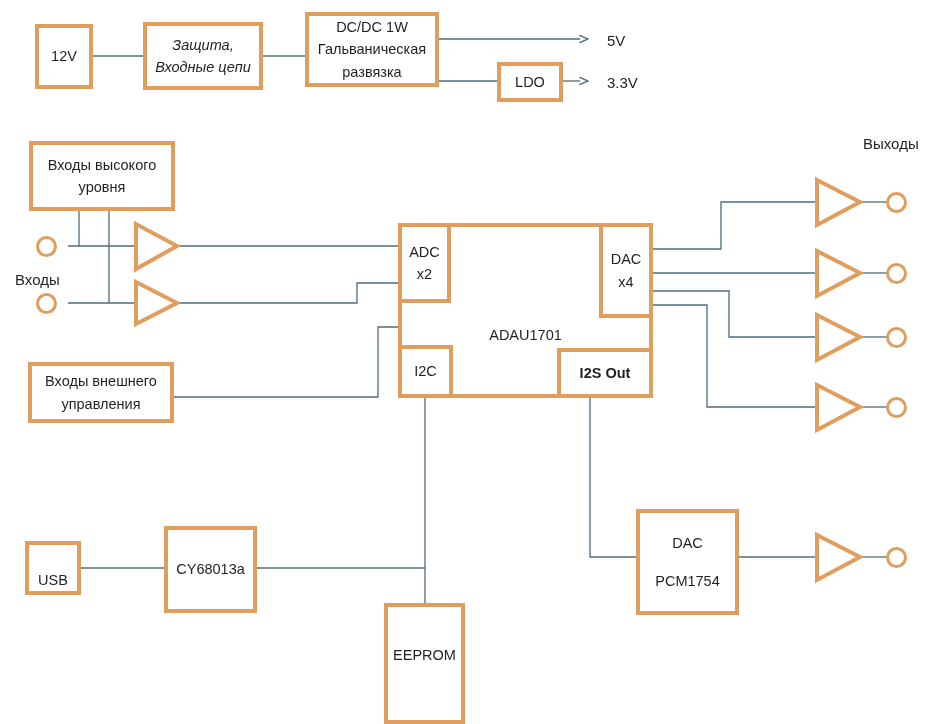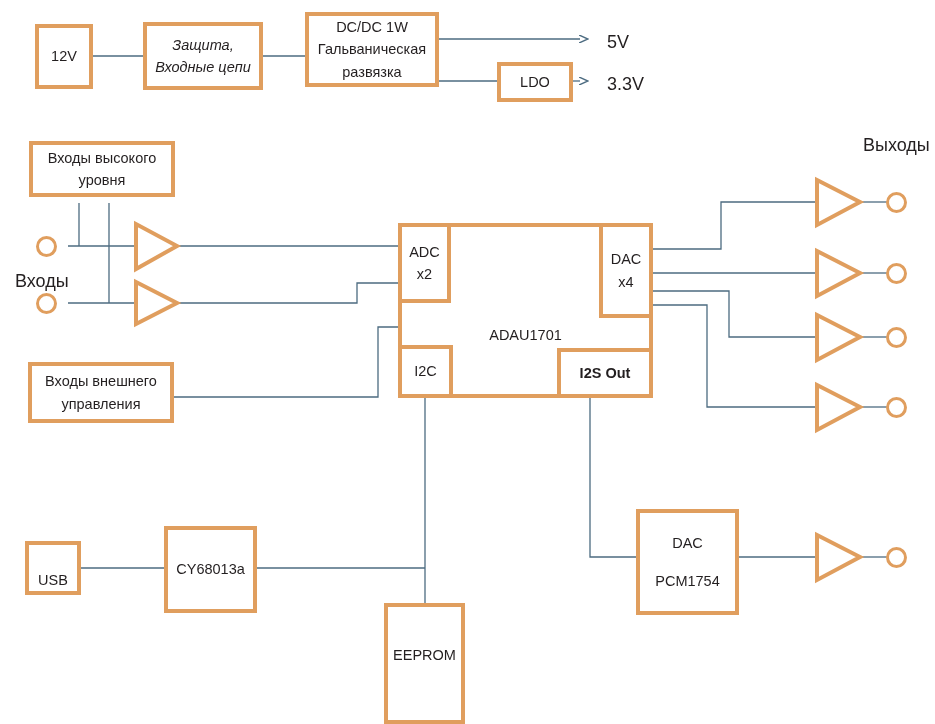--- a/index.html
+++ b/index.html
@@ -40,21 +40,21 @@
     font-size: 14.5px;
     line-height: 1.52;
     text-align: center;
     z-index: 3;
   }
   .box .l { display: block; white-space: nowrap; }
   
   .lbl {
     position: absolute;
     color: #231f20;
-    font-size: 18px;
+    font-size: 15px;
     white-space: nowrap;
     z-index: 4;
   }
   
   .term {
     position: absolute;
     box-sizing: border-box;
     width: 21px;
     height: 21px;
     border: 3px solid #E09E5E;
@@ -134,28 +134,28 @@
     <span class="l">Защита,</span>
     <span class="l">Входные цепи</span>
   </div>
 
   <div class="box" style="left:305px; top:12px;  width:134px; height:75px;">
     <span class="l">DC/DC 1W</span>
     <span class="l">Гальваническая</span>
     <span class="l">развязка</span>
   </div>
 
-  <div class="box" style="left:497px; top:62px;  width:76px;  height:40px;">
+  <div class="box" style="left:497px; top:62px;  width:66px;  height:40px;">
     <span class="l">LDO</span>
   </div>
 
   <div class="lbl" style="left:607px; top:32px;">5V</div>
   <div class="lbl" style="left:607px; top:74px;">3.3V</div>
 
-  <div class="box" style="left:29px; top:141px; width:146px; height:56px;">
+  <div class="box" style="left:29px; top:141px; width:146px; height:70px;">
     <span class="l">Входы высокого</span>
     <span class="l">уровня</span>
   </div>
 
   <div class="term" style="left:36px; top:236px;"></div>
   <div class="term" style="left:36px; top:293px;"></div>
 
   <div class="lbl" style="left:15px; top:271px;">Входы</div>
 
   <div class="box" style="left:28px; top:362px; width:146px; height:61px;">

